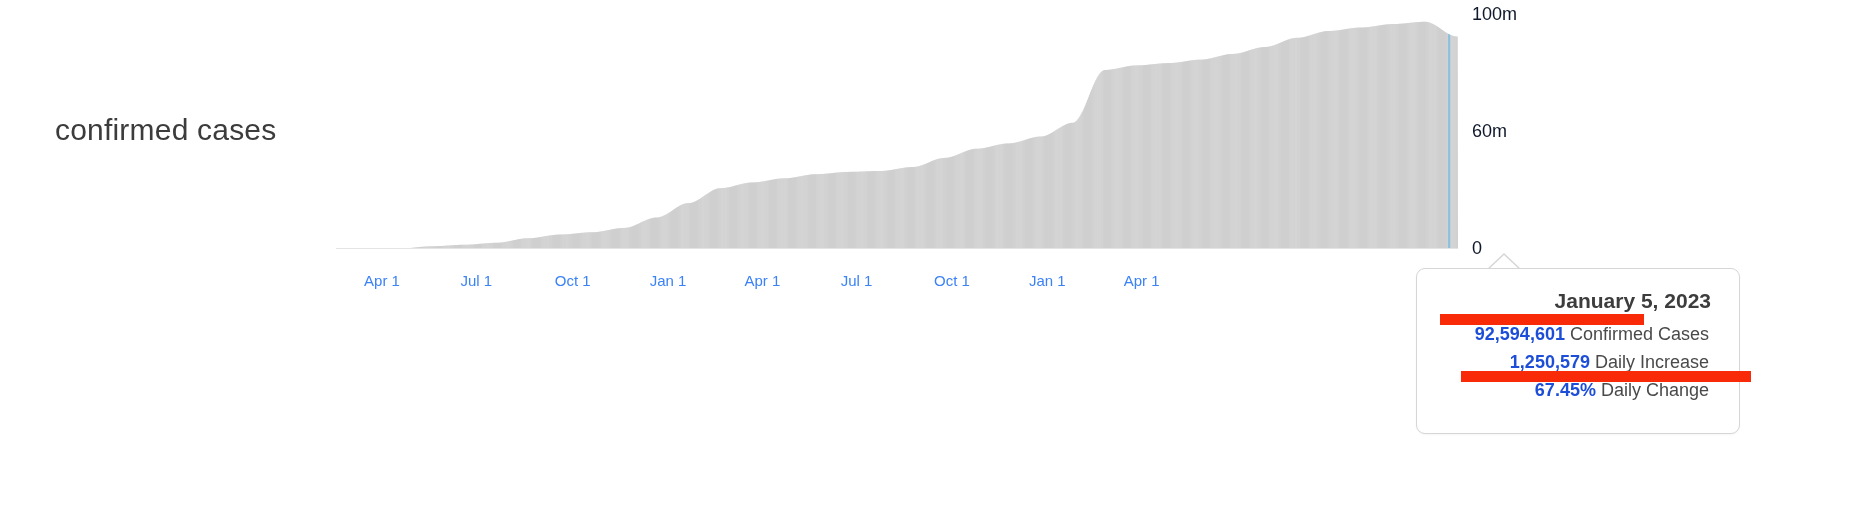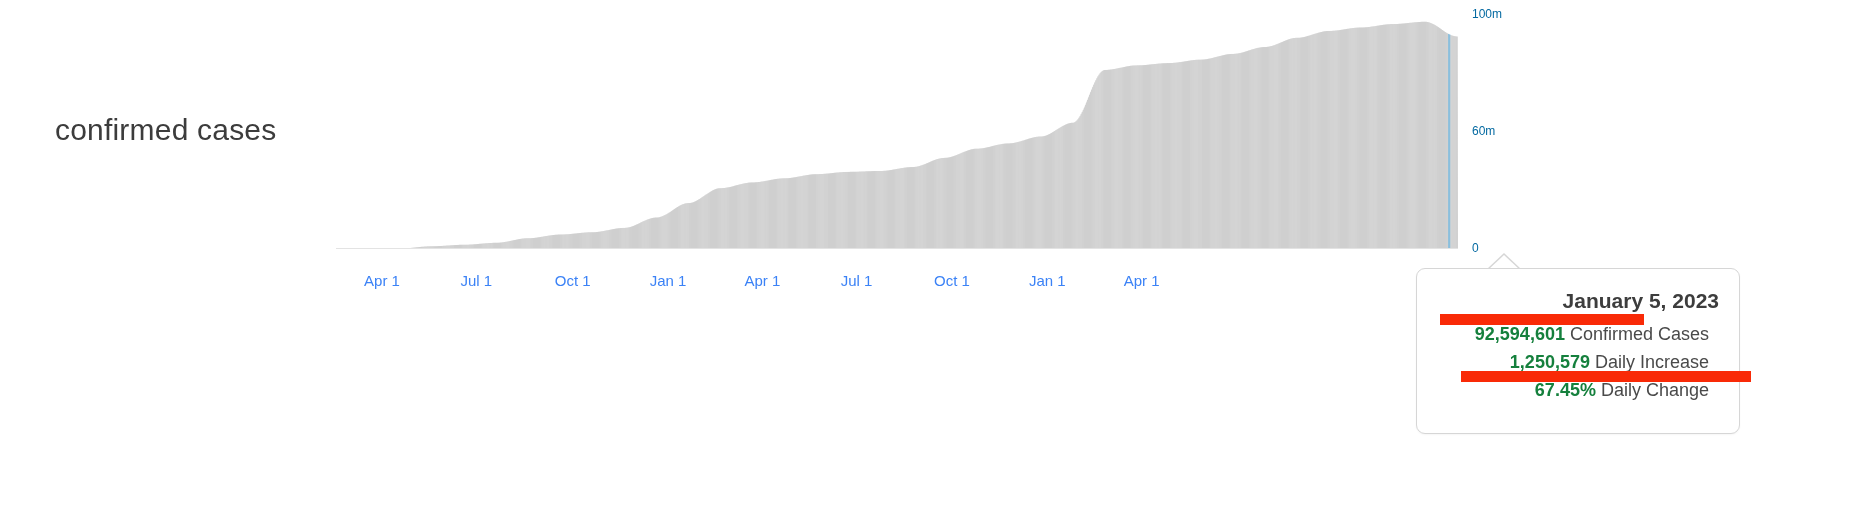--- a/index.html
+++ b/index.html
@@ -73,22 +73,22 @@
     position: absolute;
     left: 1472px;
     top: 0;
     width: 110px;
     height: 260px;
   }
   #y-tick-labels .ytick {
     position: absolute;
     left: 0;
     transform: translateY(-50%);
-    font-size: 12px;
-    color: #0369a1;
+    font-size: 18px;
+    color: #0f172a;
     white-space: nowrap;
   }
 
   
   #tooltip {
     position: absolute;
     left: 1416px;
     top: 268px;
     width: 324px;
     height: 166px;
@@ -121,37 +121,37 @@
   #tooltip-inner {
     position: absolute;
     left: 0;
     top: 0;
     width: 100%;
     height: 100%;
   }
   #tooltip-date {
     position: absolute;
     left: 0;
-    right: 20px;
+    right: 28px;
     top: 20px;
     text-align: right;
     font-size: 21px;
     font-weight: bold;
     color: #3d3d3d;
     white-space: nowrap;
   }
   .tt-row {
     position: absolute;
     right: 30px;
     font-size: 18px;
     color: #4a4a4a;
     white-space: nowrap;
   }
   .tt-row .num {
-    color: #15803d;
+    color: #1d4ed8;
     font-weight: bold;
   }
   .tt-row .lbl {
     color: #4a4a4a;
     font-weight: 400;
   }
   #tt-row-0 { top: 55px; }
   #tt-row-1 { top: 83px; }
   #tt-row-2 { top: 111px; }
 

